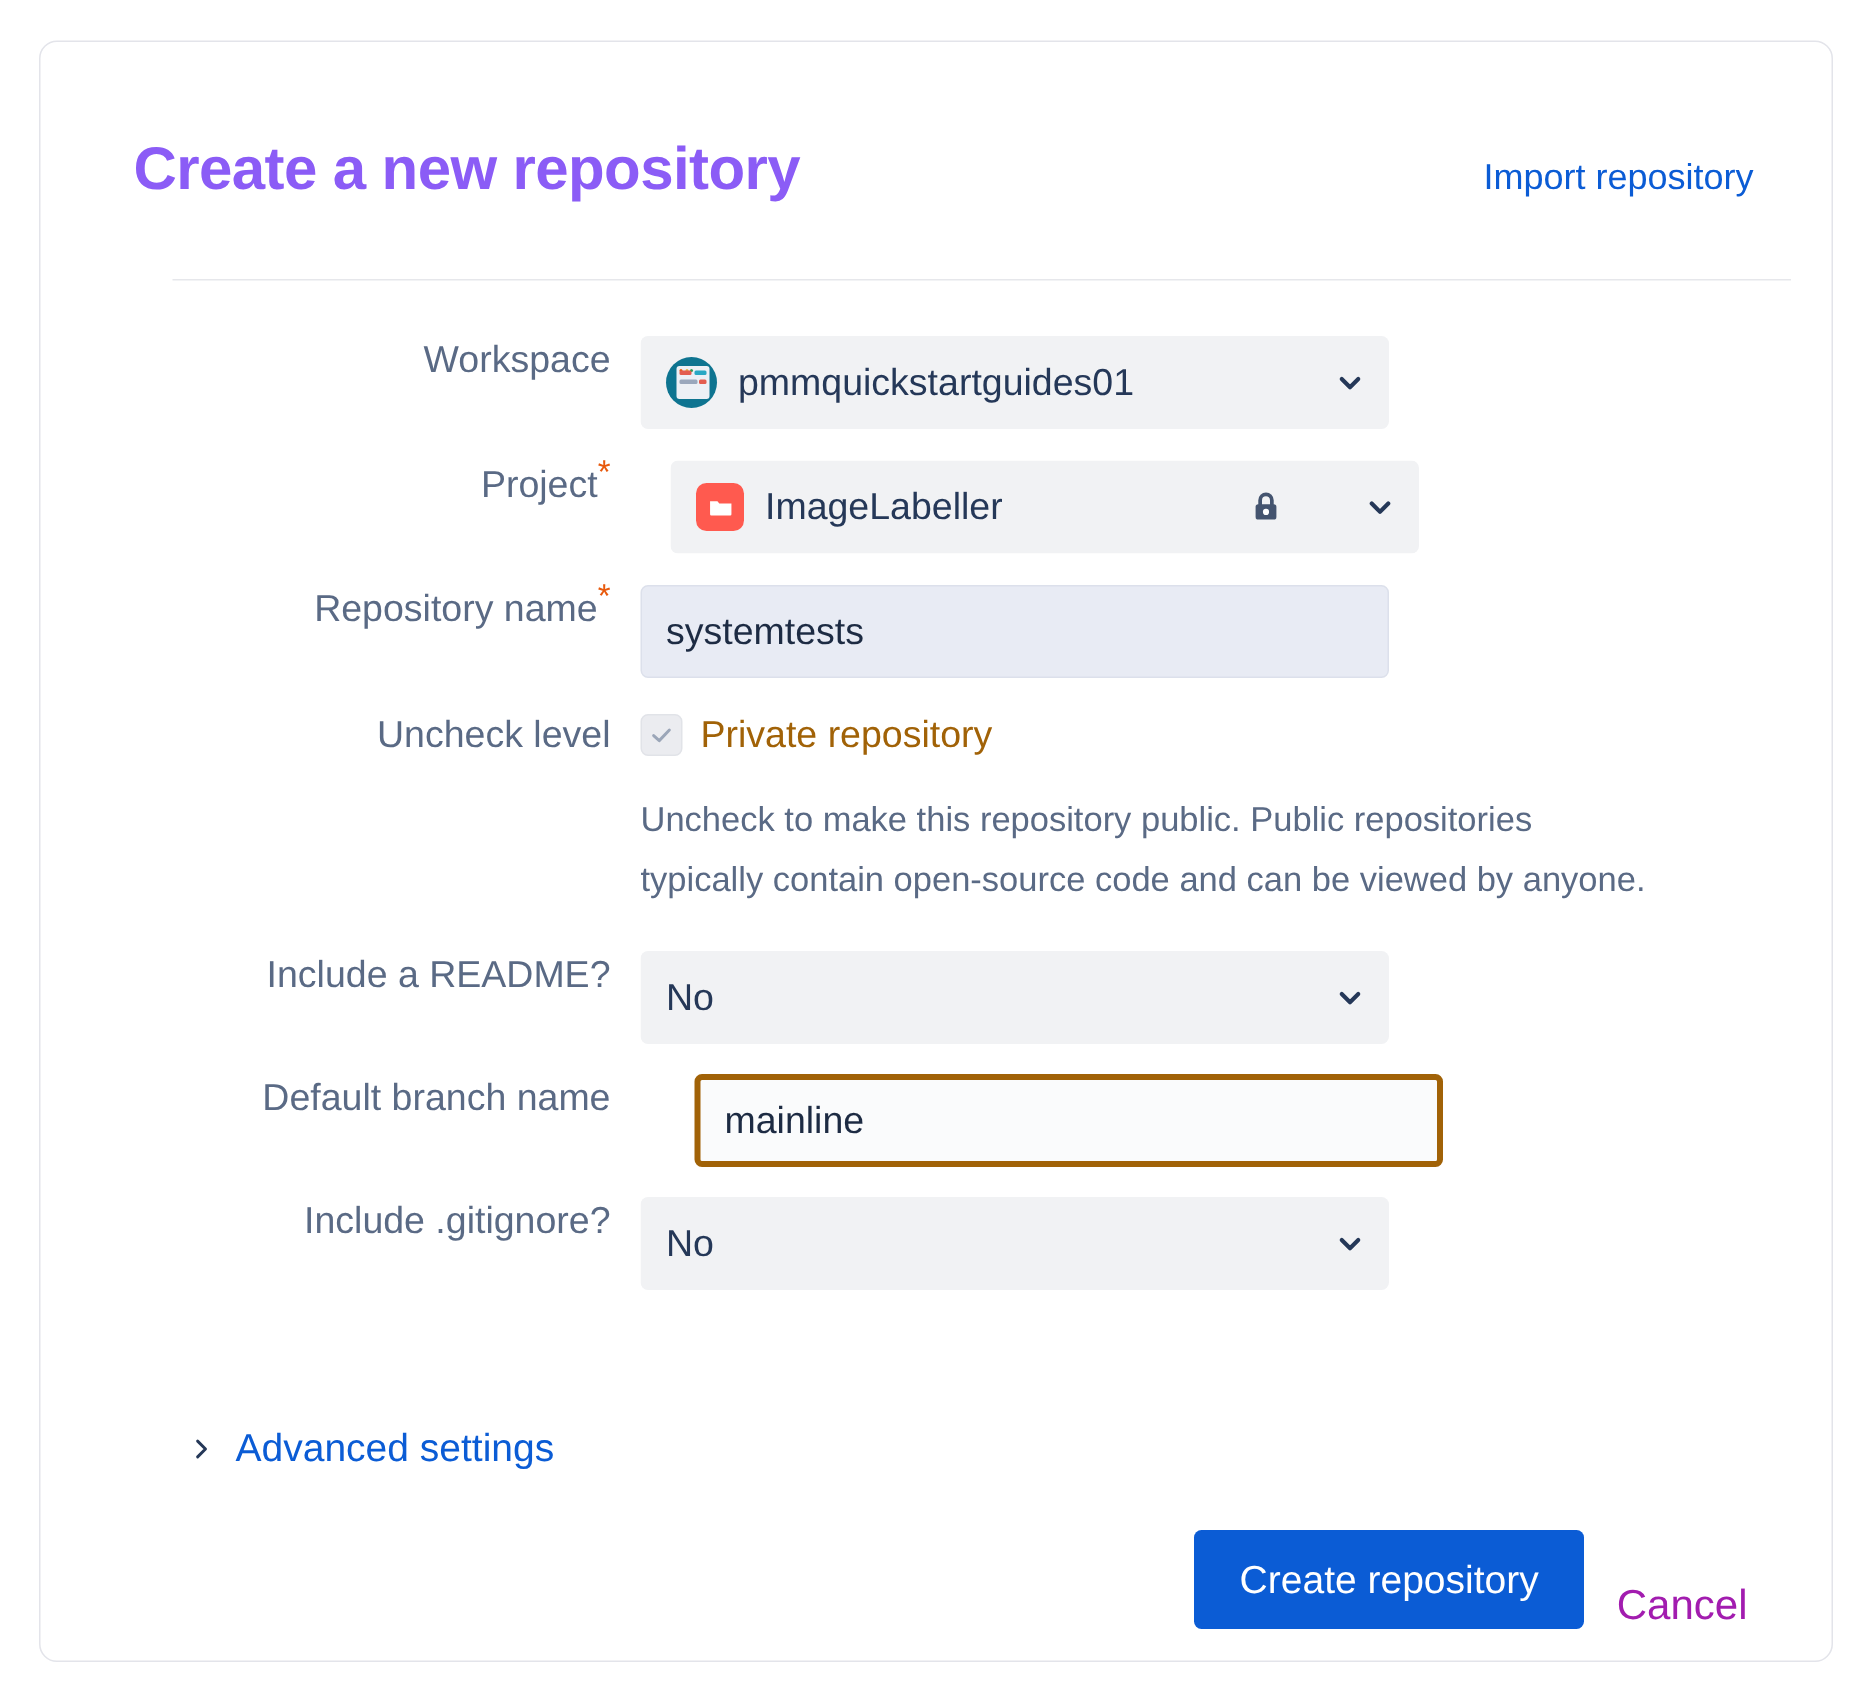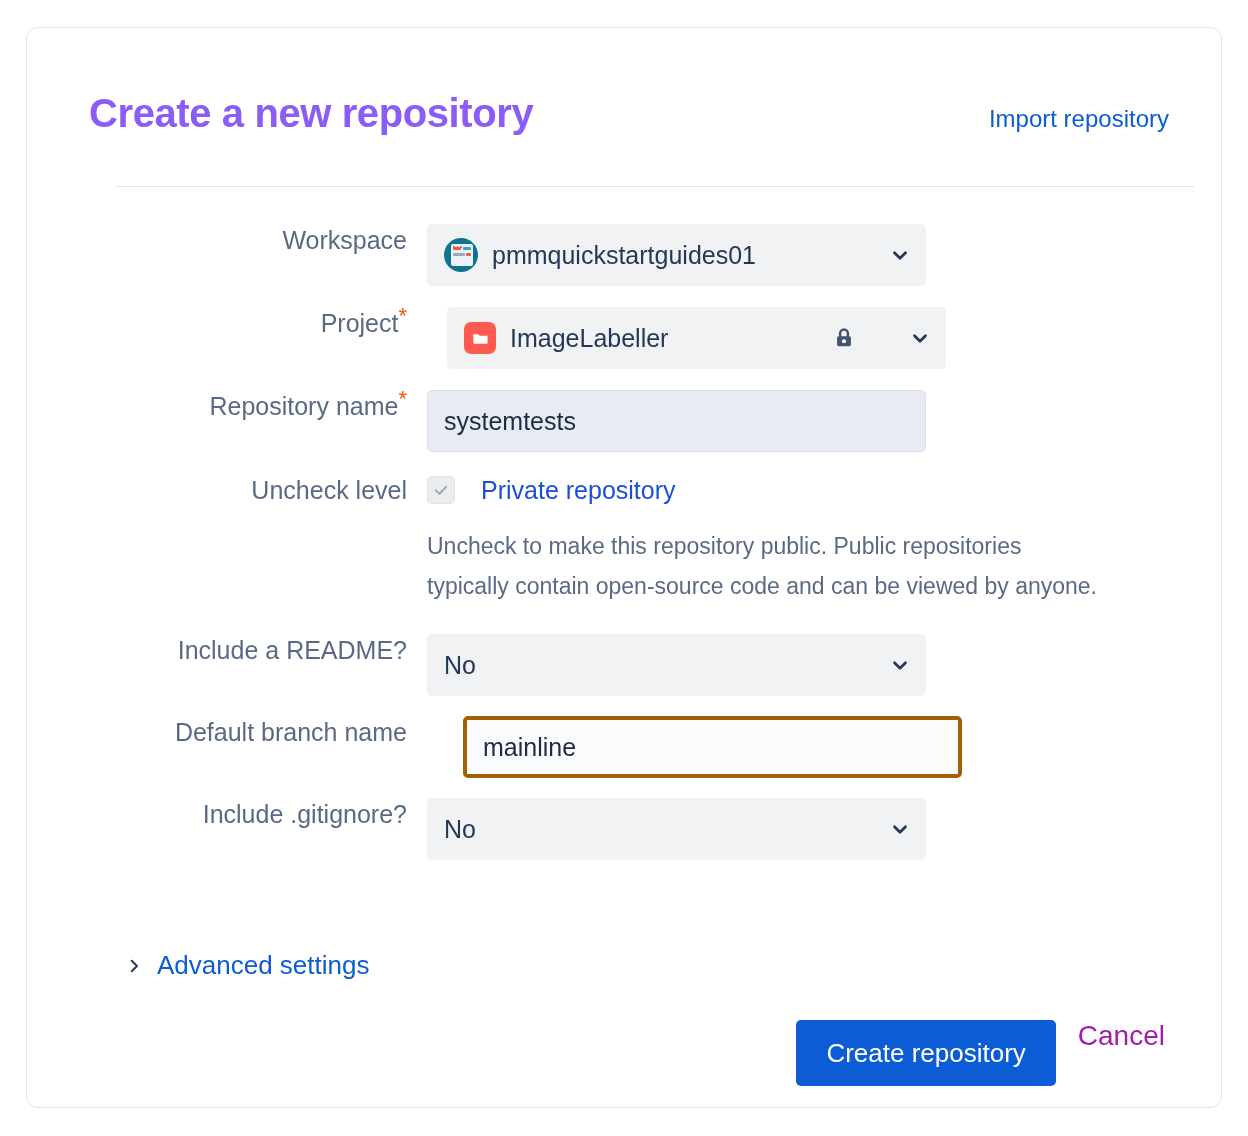--- a/index.html
+++ b/index.html
@@ -182,23 +182,23 @@
   .checkbox-row { display: flex; align-items: center; height: 32px; }
   .checkbox {
     width: 28px; height: 28px;
     border-radius: 5px;
     background: #EBECF0;
     border: 1px solid #E1E3E8;
     display: flex; align-items: center; justify-content: center;
     flex: 0 0 28px;
   }
   .checkbox-label {
-    margin-left: 26px;
+    margin-left: 12px;
     font-size: 25px;
-    color: #1d4ed8;
+    color: #a16207;
   }
   .help-text {
     margin-top: 20px;
     width: 672px;
     font-size: 23px;
     line-height: 40px;
     color: #5A6A85;
   }
 
   
@@ -217,21 +217,21 @@
   .advanced .adv-label {
     font-size: 26px;
     color: #0B5CD5;
   }
 
   
   .footer {
     position: absolute;
     right: 56px; top: 992px;
     display: flex;
-    align-items: flex-start;
+    align-items: flex-end;
     margin-left: 40px;
   }
   .btn-primary {
     background: #0B5CD5;
     color: #ffffff;
     border: none;
     border-radius: 5px;
     height: 66px;
     padding: 0 30px;
     font-size: 26px;

